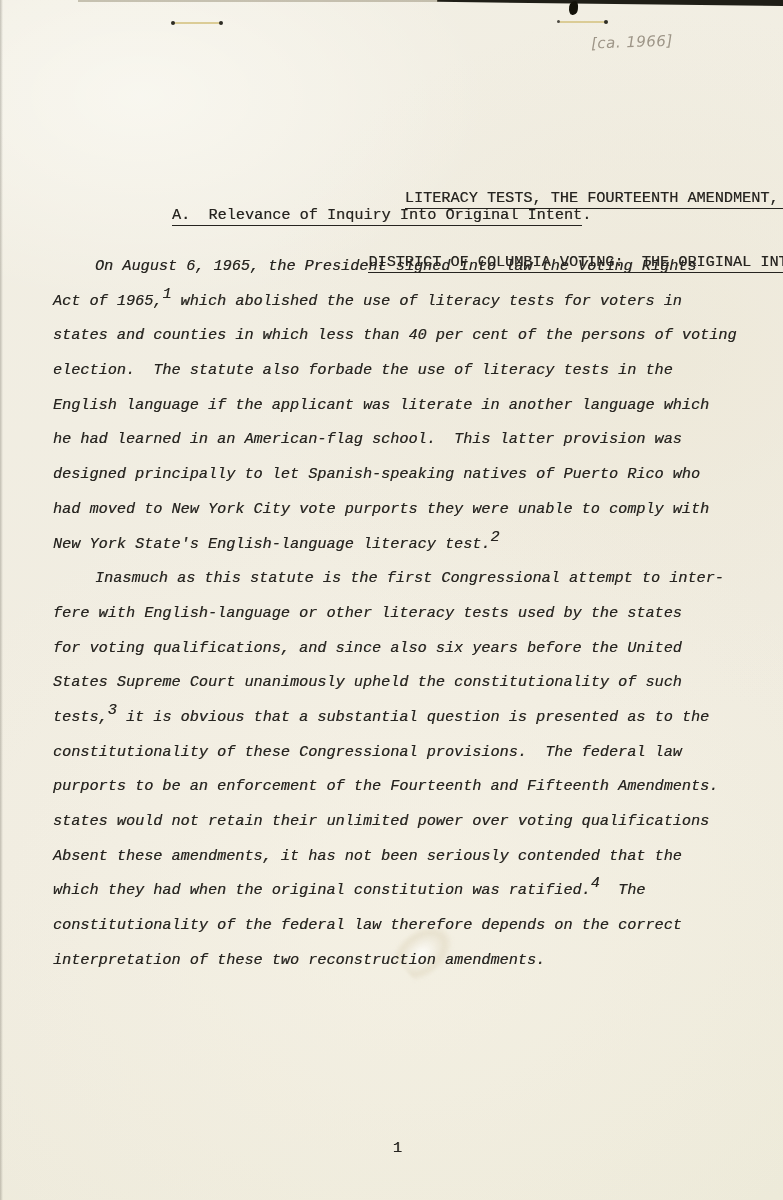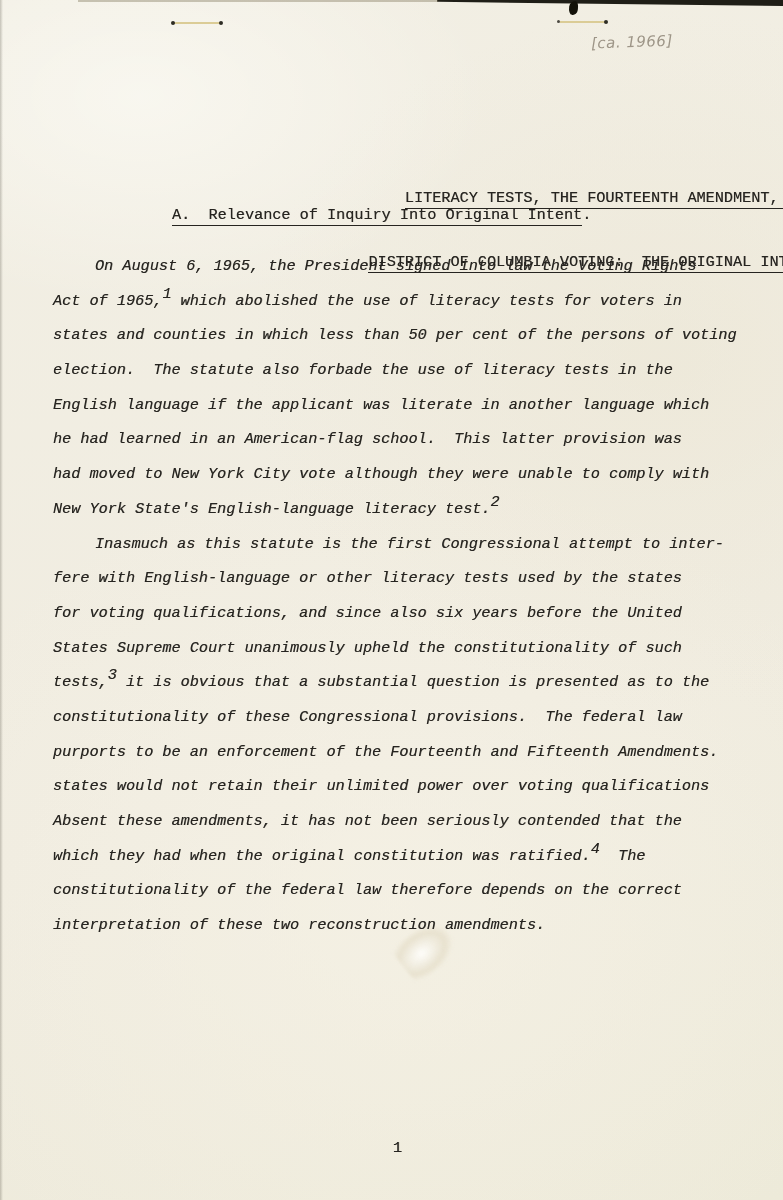--- a/index.html
+++ b/index.html
@@ -133,25 +133,26 @@
   <div class="title-block">
     <div><span class="u">LITERACY TESTS, THE FOURTEENTH AMENDMENT, AND</span></div>
     <div><span class="u">DISTRICT OF COLUMBIA VOTING:  THE ORIGINAL INTENT</span></div>
   </div>
 
   <div class="heading"><span class="u">A.  Relevance of Inquiry Into Original Intent</span><span>.</span></div>
 
   <div class="body-text">
       <div class="line indent"><span>On August 6, 1965, the President signed into law the Voting Rights</span></div>
       <div class="line"><span>Act of 1965,</span><span class="sup">1</span><span> which abolished the use of literacy tests for voters in</span></div>
-      <div class="line"><span>states and counties in which less than 50 per cent of the persons of voting</span></div>
+      <div class="line"><span>states and counties in which less than 40 per cent of the persons of voting</span></div>
       <div class="line"><span>election.  The statute also forbade the use of literacy tests in the</span></div>
       <div class="line"><span>English language if the applicant was literate in another language which</span></div>
       <div class="line"><span>he had learned in an American-flag school.  This latter provision was</span></div>
-      <div class="line"><span>had moved to New York City vote although they were unable to comply with</span></div>
+      <div class="line"><span>designed principally to let Spanish-speaking natives of Puerto Rico who</span></div>
+      <div class="line"><span>had moved to New York City vote purports they were unable to comply with</span></div>
       <div class="line"><span>New York State's English-language literacy test.</span><span class="sup">2</span></div>
       <div class="line indent"><span>Inasmuch as this statute is the first Congressional attempt to inter-</span></div>
       <div class="line"><span>fere with English-language or other literacy tests used by the states</span></div>
       <div class="line"><span>for voting qualifications, and since also six years before the United</span></div>
       <div class="line"><span>States Supreme Court unanimously upheld the constitutionality of such</span></div>
       <div class="line"><span>tests,</span><span class="sup">3</span><span> it is obvious that a substantial question is presented as to the</span></div>
       <div class="line"><span>constitutionality of these Congressional provisions.  The federal law</span></div>
       <div class="line"><span>purports to be an enforcement of the Fourteenth and Fifteenth Amendments.</span></div>
       <div class="line"><span>states would not retain their unlimited power over voting qualifications</span></div>
       <div class="line"><span>Absent these amendments, it has not been seriously contended that the</span></div>

